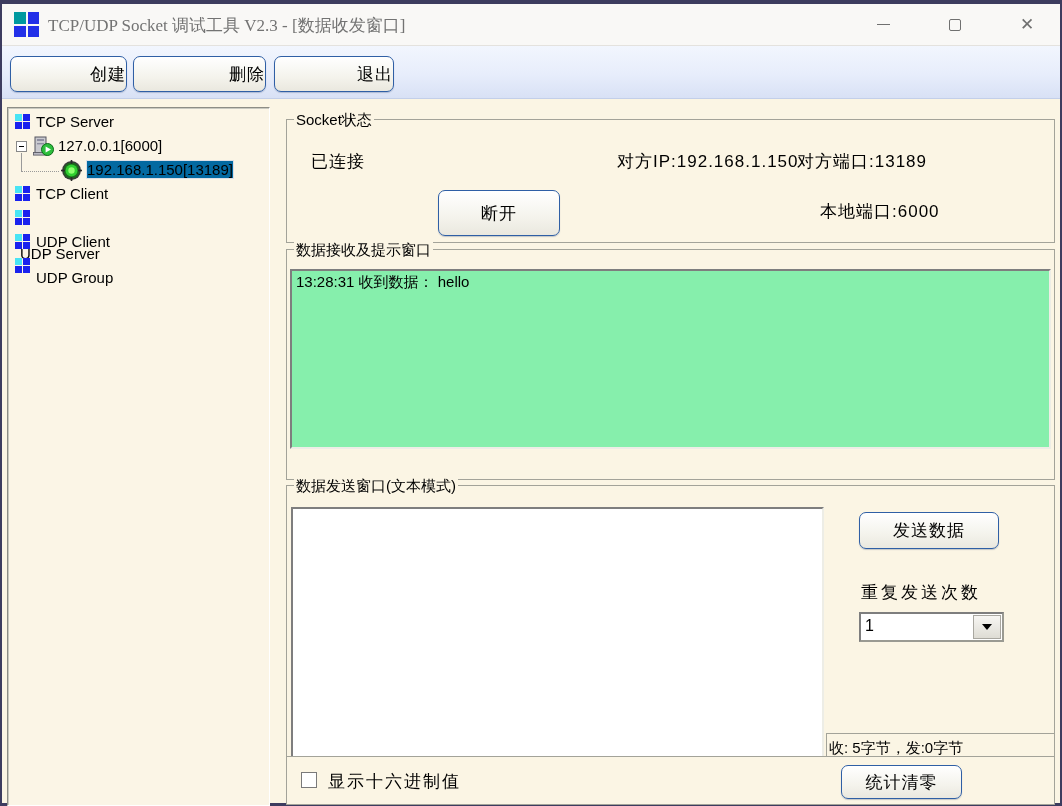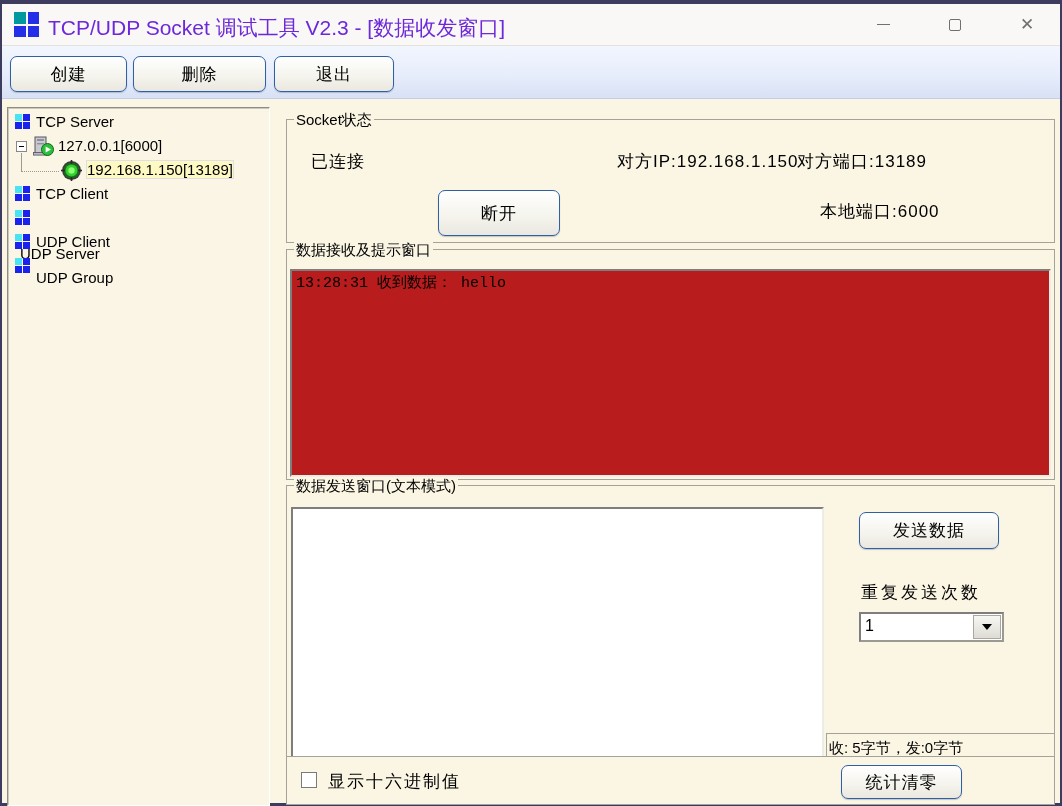--- a/index.html
+++ b/index.html
@@ -15,21 +15,21 @@
   
   .titlebar {
     position:absolute; left:0; top:0; width:100%; height:42px;
     background:#F9F8F6; border-bottom:1px solid #E4E2DE;
   }
   .app-icon { position:absolute; left:12px; top:8px; width:25px; height:25px;
     display:grid; grid-template-columns:1fr 1fr; grid-template-rows:1fr 1fr; gap:2px; }
   .app-icon span { display:block; }
   .app-icon .sq-teal { background:#00999F; }
   .app-icon .sq-blue { background:#2330E8; }
-  .title-text { position:absolute; left:46px; top:10px; font-size:21px; color:#6d28d9; white-space:nowrap; }
+  .title-text { position:absolute; left:46px; top:10px; font-size:17px; color:#737373; white-space:nowrap;font-family:Liberation Serif, serif; }
   .win-btn { position:absolute; top:0; width:50px; height:41px; display:flex; align-items:center; justify-content:center;
     color:#707070; font-size:16px; cursor:default; }
   .win-btn.min { left:856px; }
   .win-btn.max { left:928px; font-size:15px; }
   .win-btn.close { left:1000px; font-size:17px; }
   .min-glyph { display:block; width:13px; height:0; border-top:1px solid #707070; }
   .max-glyph { display:block; width:12px; height:12px; border:1px solid #707070; border-radius:2px; }
 
   
   .toolbar {
@@ -37,21 +37,21 @@
     background:linear-gradient(#F2F6FE,#E7EDFB 55%,#D8E1F5);
     border-bottom:1px solid #C3CFE9;
   }
   .btn {
     border:1px solid #2F5FA5; border-radius:7px;
     background:linear-gradient(#FFFFFF,#F4F3EC 60%,#EAE8DF);
     box-shadow:inset 0 1px 0 #FFFFFF, 0 1px 1px rgba(90,110,150,.35);
     font-family:inherit; font-size:17px; color:#000; text-align:center; cursor:pointer;
     letter-spacing:1px;
   }
-  .tb-btn { position:absolute; top:10px; height:36px; }
+  .tb-btn { position:absolute; top:10px; height:36px;text-align:right; }
   .tb-create { left:8px;  width:117px; }
   .tb-delete { left:131px; width:133px; }
   .tb-exit   { left:272px; width:120px; }
 
   
   .tree-panel {
     position:absolute; left:5px; top:103px; width:263px; height:699px;
     background:#FBF5E6;
     border:1px solid; border-color:#8D8D85 #FFFFFF #FFFFFF #8D8D85;
     box-shadow:inset 1px 1px 0 #C9C9C0;
@@ -62,37 +62,37 @@
   .sq-icon { position:absolute; top:4px; width:15px; height:15px;
     display:grid; grid-template-columns:1fr 1fr; grid-template-rows:1fr 1fr; gap:1px; }
   .sq-icon span { display:block; }
   .sq-icon .c { background:#49E4F4; }
   .sq-icon .b { background:#1A22EE; }
   .expand-box { position:absolute; left:8px; top:7px; width:11px; height:11px;
     background:#FFFFFF; border:1px solid #888888; }
   .expand-box::after { content:""; position:absolute; left:2px; top:4px; width:5px; height:1px; background:#000; }
   .connector-v { position:absolute; left:13px; top:19px; width:0; height:17px; border-left:1px dotted #9a9a9a; }
   .connector-h { position:absolute; left:13px; top:12px; width:14px; height:0; border-top:1px dotted #9a9a9a; }
-  .sel-label { background:#fef9c3; outline:1px solid #DDDFE6; }
+  .sel-label { background:#0369a1; outline:1px solid #DDDFE6; }
 
   
   .groupbox { position:absolute; border:1px solid #A3A399; background:#FBF5E4;margin-top:14px; }
   .group-title { position:absolute; top:-9px; left:7px; background:#FBF5E4; padding:0 2px;
     font-size:15px; color:#000; white-space:nowrap; }
 
   .g1 { left:284px; top:101px; width:769px; height:124px; }
   .g2 { left:284px; top:231px; width:769px; height:231px; }
   .g3 { left:284px; top:467px; width:769px; height:279px; }
 
   .lbl { position:absolute; font-size:17px; color:#000; white-space:nowrap; letter-spacing:1px; }
 
   .sunken { border:2px solid; border-color:#7E7E7E #EDEDE6 #EDEDE6 #7E7E7E; }
 
-  .recv-box { position:absolute; left:3px; top:19px; width:761px; height:208px;
-    background:#b91c1c; font-size:15px; color:#000; padding:2px 4px;font-family:Liberation Mono, monospace; }
+  .recv-box { position:absolute; left:3px; top:19px; width:761px; height:180px;
+    background:#86efac; font-size:15px; color:#000; padding:2px 4px; }
   .send-box { position:absolute; left:4px; top:21px; width:533px; height:253px;
     background:#FFFFFF; font-size:15px; color:#000; padding:2px 4px;
     font-family:inherit; resize:none; outline:none; }
 
   .disconnect-btn { position:absolute; left:151px; top:70px; width:122px; height:46px; }
   .send-btn { position:absolute; left:572px; top:26px; width:140px; height:37px; }
   .clear-btn { position:absolute; left:554px; top:8px; width:121px; height:34px; }
 
   .combo { position:absolute; left:572px; top:126px; width:145px; height:30px;
     background:#FFFFFF; border:2px solid; border-color:#7E7E7E #9A9A92 #9A9A92 #7E7E7E; }

